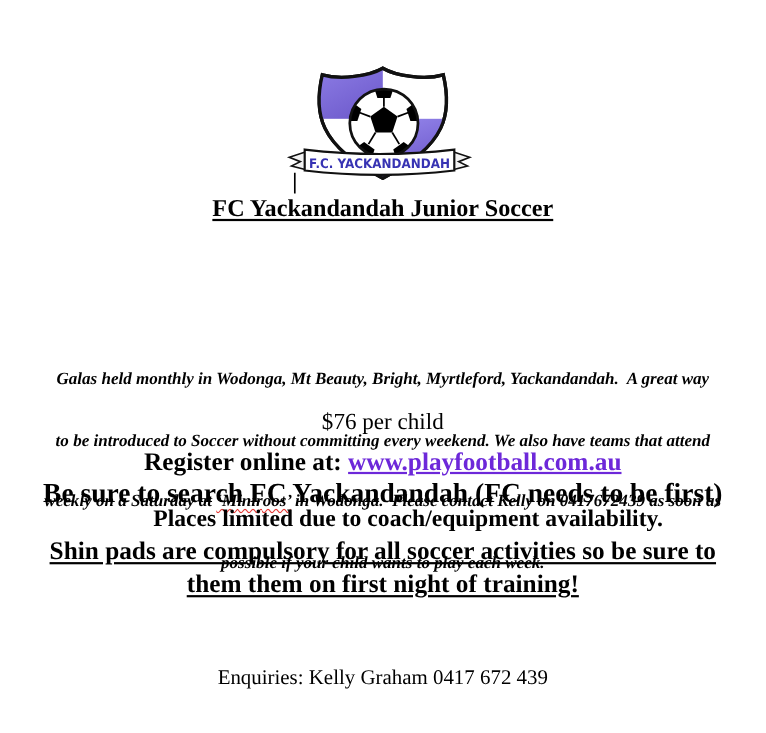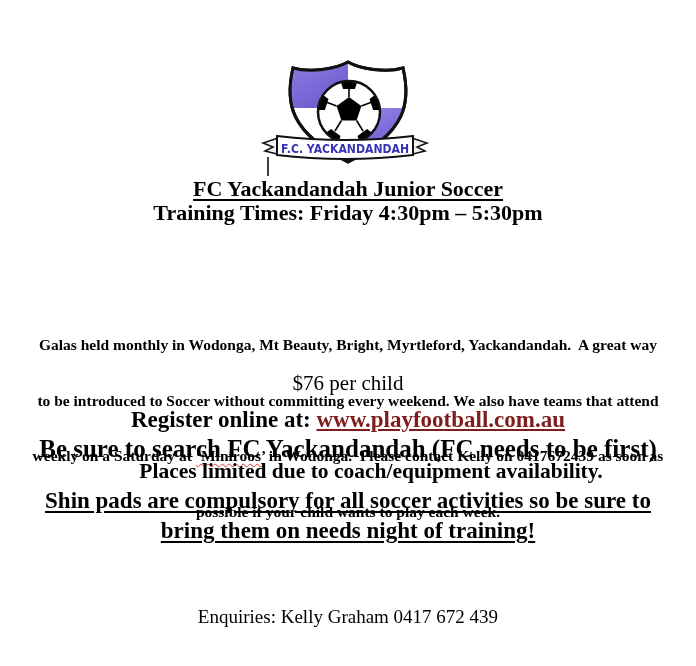--- a/index.html
+++ b/index.html
@@ -11,33 +11,33 @@
     font-family: "Liberation Serif", "DejaVu Serif", serif;
     color: #000;
   }
   .abs { position: absolute; left: 0; width: 696px; text-align: center; }
 
   
   .header-block { top: 177px; font-size: 22px; line-height: 24px; font-weight: 700; }
   .title-line { text-decoration: underline; text-decoration-thickness: 2px; text-underline-offset: 3px; }
 
   
-  .details-block { top: 299px; font-size: 15.5px; line-height: 18.5px; font-weight: 700; white-space: pre-wrap; }
+  .details-block { top: 299px; font-size: 15.5px; line-height: 18.5px; font-weight: 700; white-space: pre-wrap; font-style: italic; }
   .spellcheck {
     text-decoration: underline wavy #e53935;
     text-decoration-thickness: 1px;
     text-underline-offset: 2px;
     margin-top: 12px;
   }
   .price-line { top: 371px; font-size: 21px; font-weight: 400; }
 
   
   .register-line { top: 407px; font-size: 23px; font-weight: 700; white-space: pre-wrap; }
   .register-link {
-    color: #7f1d1d;
+    color: #6d28d9;
     text-decoration: underline;
     cursor: pointer;
   }
   .search-line { top: 435px; font-size: 25px; font-weight: 700; }
   .places-line { top: 459px; font-size: 21.5px; font-weight: 700; margin-left: 23px; }
 
   
   .notice-block { top: 486px; font-size: 23px; line-height: 30px; font-weight: 700; }
   .notice-block .u { text-decoration: underline; text-decoration-thickness: 2px; text-underline-offset: 3px; }
 
@@ -100,34 +100,33 @@
       <path d="M22 78 Q 90 86 158 78 L158 97 Q 90 105 22 97 Z" fill="#ffffff" stroke="#111" stroke-width="2"></path>
       <text x="90" y="95" text-anchor="middle" textLength="128" lengthAdjust="spacingAndGlyphs" font-family="DejaVu Sans, Liberation Sans, sans-serif" font-weight="bold" font-size="12" fill="#3733B3">F.C. YACKANDANDAH</text>
     </g>
 
     <line x1="13" y1="99" x2="13" y2="118" stroke="#000" stroke-width="1.5"></line>
   </svg>
 </div>
 
 <div class="abs header-block">
   <div class="title-line">FC Yackandandah Junior Soccer</div>
-  <div>Training Times: Friday 4:30pm – 5:30pm</div>
 </div>
 
 <div class="abs details-block">
   <div>Galas held monthly in Wodonga, Mt Beauty, Bright, Myrtleford, Yackandandah.  A great way</div>
   <div>to be introduced to Soccer without committing every weekend. We also have teams that attend</div>
   <div><span>weekly on a Saturday at </span><span class="spellcheck">‘Miniroos’</span><span> in Wodonga.  Please contact Kelly on 0417672439 as soon as</span></div>
   <div>possible if your child wants to play each week.</div>
 </div>
 
 <div class="abs price-line">$76 per child</div>
 
 <div class="abs register-line"><span>Register online at: </span><a class="register-link">www.playfootball.com.au</a></div>
 <div class="abs search-line">Be sure to search FC Yackandandah (FC needs to be first)</div>
 <div class="abs places-line">Places limited due to coach/equipment availability.</div>
 
 <div class="abs notice-block">
   <div class="u">Shin pads are compulsory for all soccer activities so be sure to</div>
-  <div class="u">bring them on needs night of training!</div>
+  <div class="u">them them on first night of training!</div>
 </div>
 
 <div class="abs enquiries-line">Enquiries: Kelly Graham 0417 672 439</div>
 
 </body></html>

